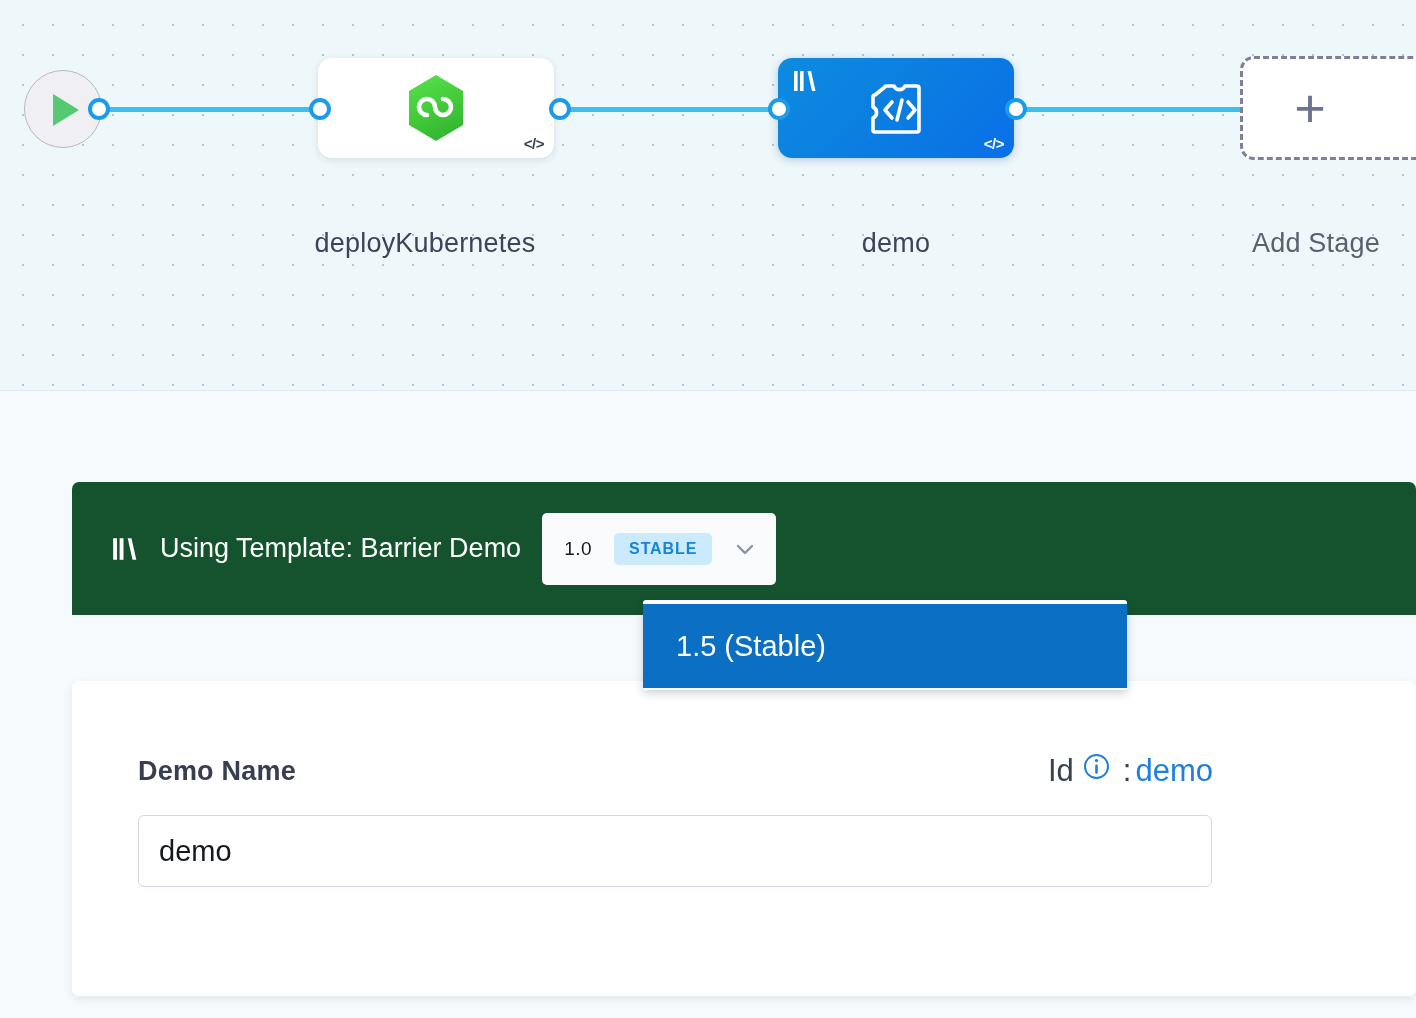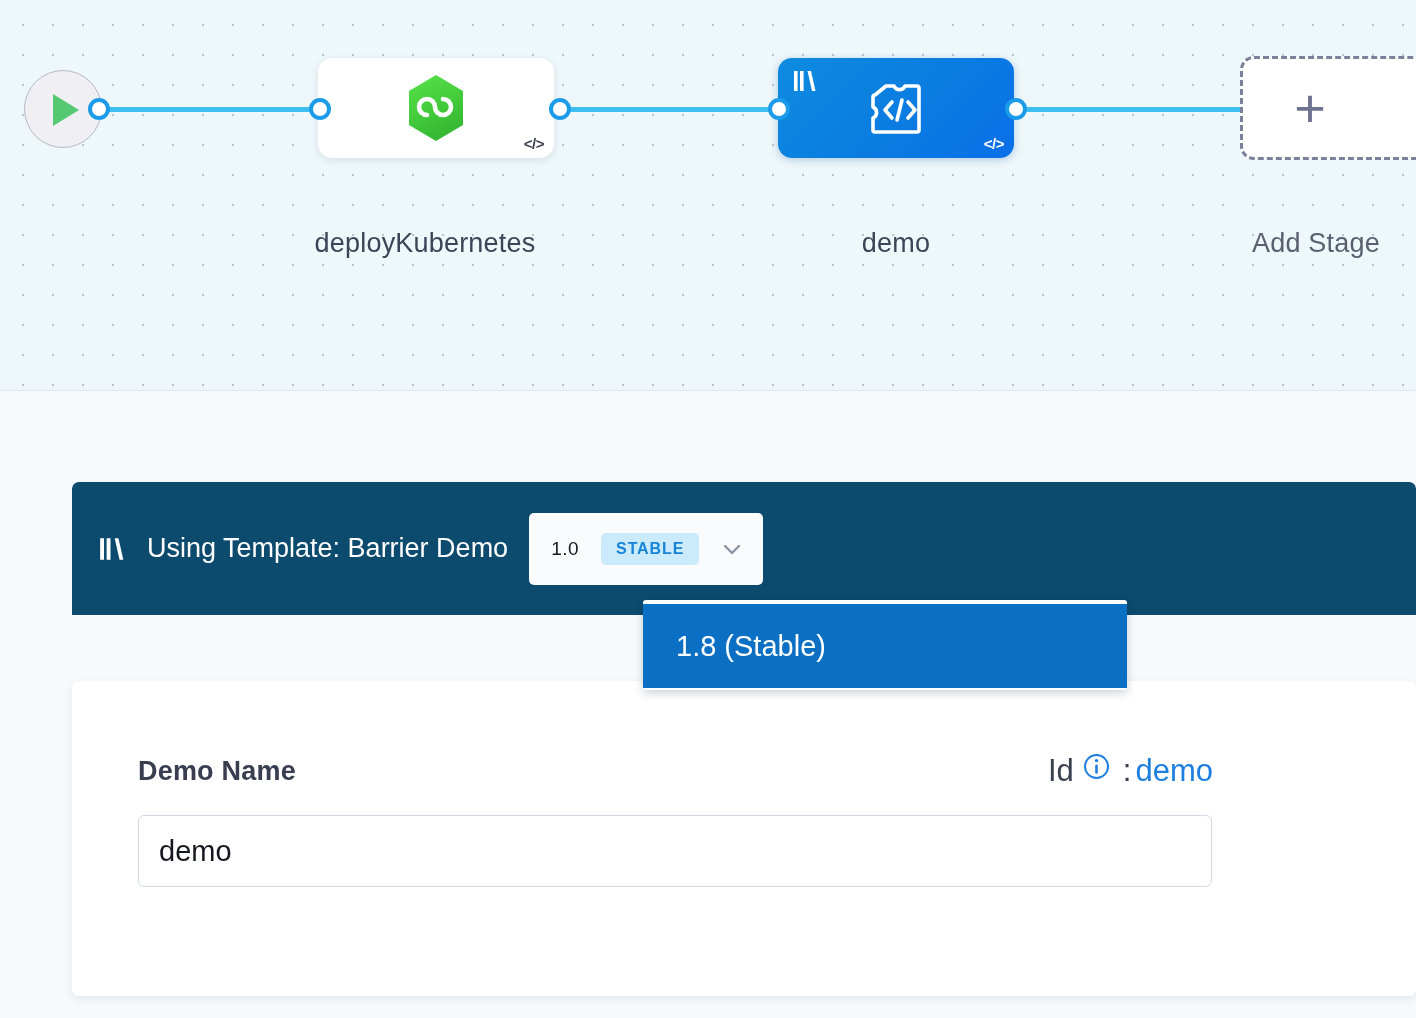--- a/index.html
+++ b/index.html
@@ -156,25 +156,25 @@
   }
   .cap-k8s  { left: 280px; top: 215px; width: 290px; }
   .cap-demo { left: 780px; top: 215px; width: 232px; }
   .cap-add  { left: 1252px; top: 215px; width: 260px; text-align: left; color: #5a6070; }
 
   
   .tpl-bar {
     position: absolute;
     left: 72px; top: 482px;
     width: 1344px; height: 133px;
-    background: #0c4a6e;
+    background: #14532d;
     border-radius: 7px 7px 0 0;
     display: flex;
     align-items: center;
-    padding-left: 26px;
+    padding-left: 39px;
     z-index: 5;
   }
   .tpl-bar-icon { width: 28px; height: 28px; flex: 0 0 auto; }
   .tpl-bar-text {
     color: #ffffff;
     font-size: 27px;
     margin-left: 21px;
     white-space: nowrap;
   }
 
@@ -354,21 +354,21 @@
     <div class="version-select">
       <span class="version-num">1.0</span>
       <span class="stable-badge">STABLE</span>
       <svg class="chev" viewBox="0 0 26 26">
         <path d="M6 10 L13 17 L20 10" fill="none" stroke="#8b93a5" stroke-width="2.4" stroke-linecap="round" stroke-linejoin="round"></path>
       </svg>
     </div>
   </div>
 
   <div class="dropdown">
-    <div class="dd-option selected">1.8 (Stable)</div>
+    <div class="dd-option selected">1.5 (Stable)</div>
   </div>
 
   <div class="detail-card">
     <div class="field-row">
       <span class="field-label">Demo Name</span>
       <span class="id-row">
         <span>Id</span>
         <svg class="info-icon" viewBox="0 0 27 27">
           <circle cx="13.5" cy="13.5" r="11.5" fill="none" stroke="#1E7FE0" stroke-width="2"></circle>
           <circle cx="13.5" cy="7.6" r="1.7" fill="#1E7FE0"></circle>

